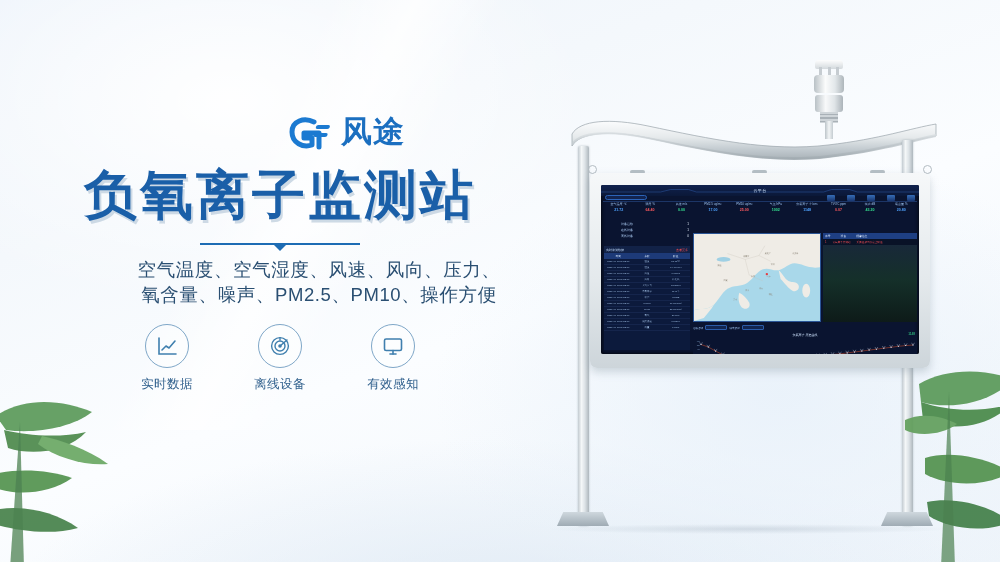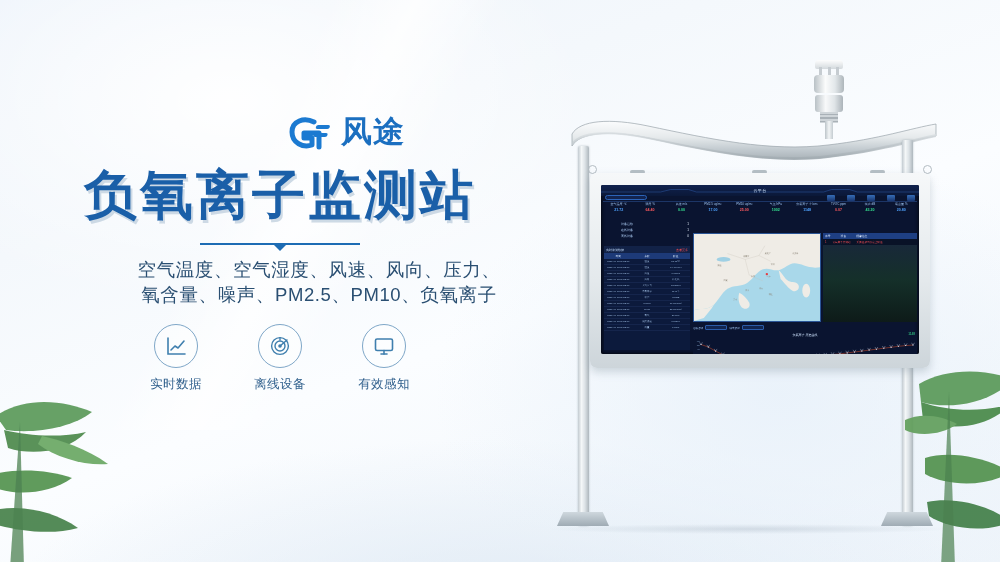--- a/index.html
+++ b/index.html
@@ -32,21 +32,21 @@
   .divider{position:absolute;left:200px;top:243px;width:160px;height:2px;}
   .divider .ln{position:absolute;left:0;top:0;width:160px;height:1.6px;background:#1d6cb4;}
   .divider .tri{position:absolute;left:73px;top:1px;width:0;height:0;
     border-left:7px solid transparent;border-right:7px solid transparent;border-top:7px solid #1d6cb4;}
 
   .subtitle{position:absolute;left:0;top:257px;width:560px;text-align:center;
     color:#2a4f72;font-size:18.5px;line-height:25px;letter-spacing:.6px;margin-left:39px;}
   .subtitle div{white-space:nowrap;}
 
   .features{position:absolute;left:0;top:324px;width:560px;
-    display:flex;justify-content:center;gap:32px;}
+    display:flex;justify-content:center;gap:41px;}
   .feat{width:72px;text-align:center;}
   .feat .circ{width:44px;height:44px;margin:0 auto;border-radius:50%;
     border:1.6px solid #7fa7c8;display:flex;align-items:center;justify-content:center;
     color:#3f7fae;background:rgba(255,255,255,.35);}
   .feat .lbl{margin-top:8px;font-size:12.5px;color:#2f5f8c;letter-spacing:.4px;white-space:nowrap;}
 
   
   .device{position:absolute;left:540px;top:60px;width:420px;height:470px;}
 
   .canopy{position:absolute;left:30px;top:52px;width:368px;height:48px;}
@@ -166,21 +166,21 @@
 
   <div class="title">负氧离子监测站</div>
 
   <div class="divider">
     <div class="ln"></div>
     <div class="tri"></div>
   </div>
 
   <div class="subtitle">
     <div>空气温度、空气湿度、风速、风向、压力、</div>
-    <div>氧含量、噪声、PM2.5、PM10、负氧离子</div>
+    <div>氧含量、噪声、PM2.5、PM10、操作方便</div>
   </div>
 
   <div class="features">
     <div class="feat">
       <div class="circ">
         <svg width="24" height="24" viewBox="0 0 24 24" fill="none" stroke="#3f7fae" stroke-width="1.6">
           <path d="M4 4 V20 H21" stroke-linecap="round"></path>
           <polyline points="7,16 11,12 14,14 20,7" stroke-linecap="round" stroke-linejoin="round"></polyline>
         </svg>
       </div>

